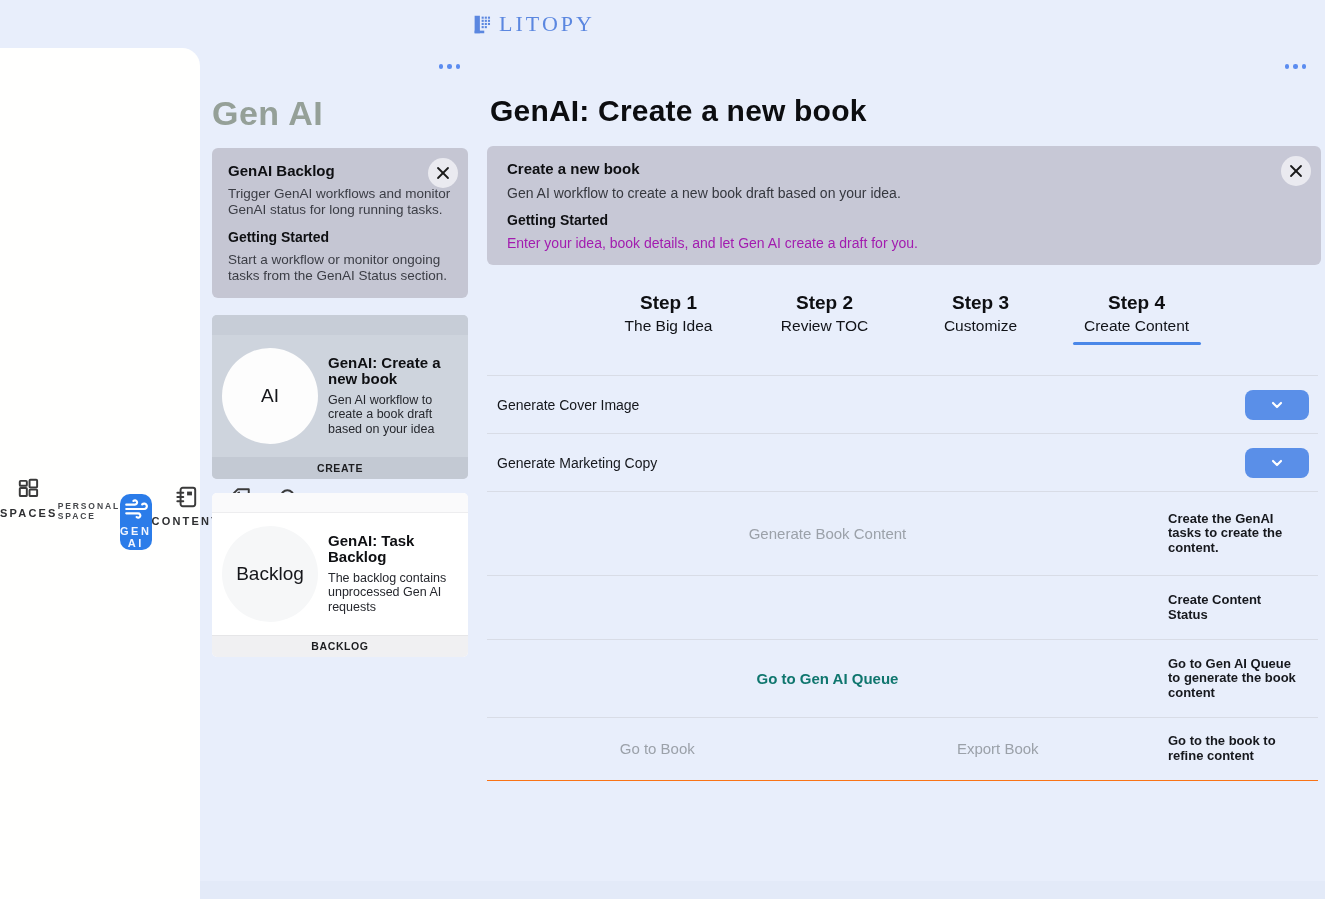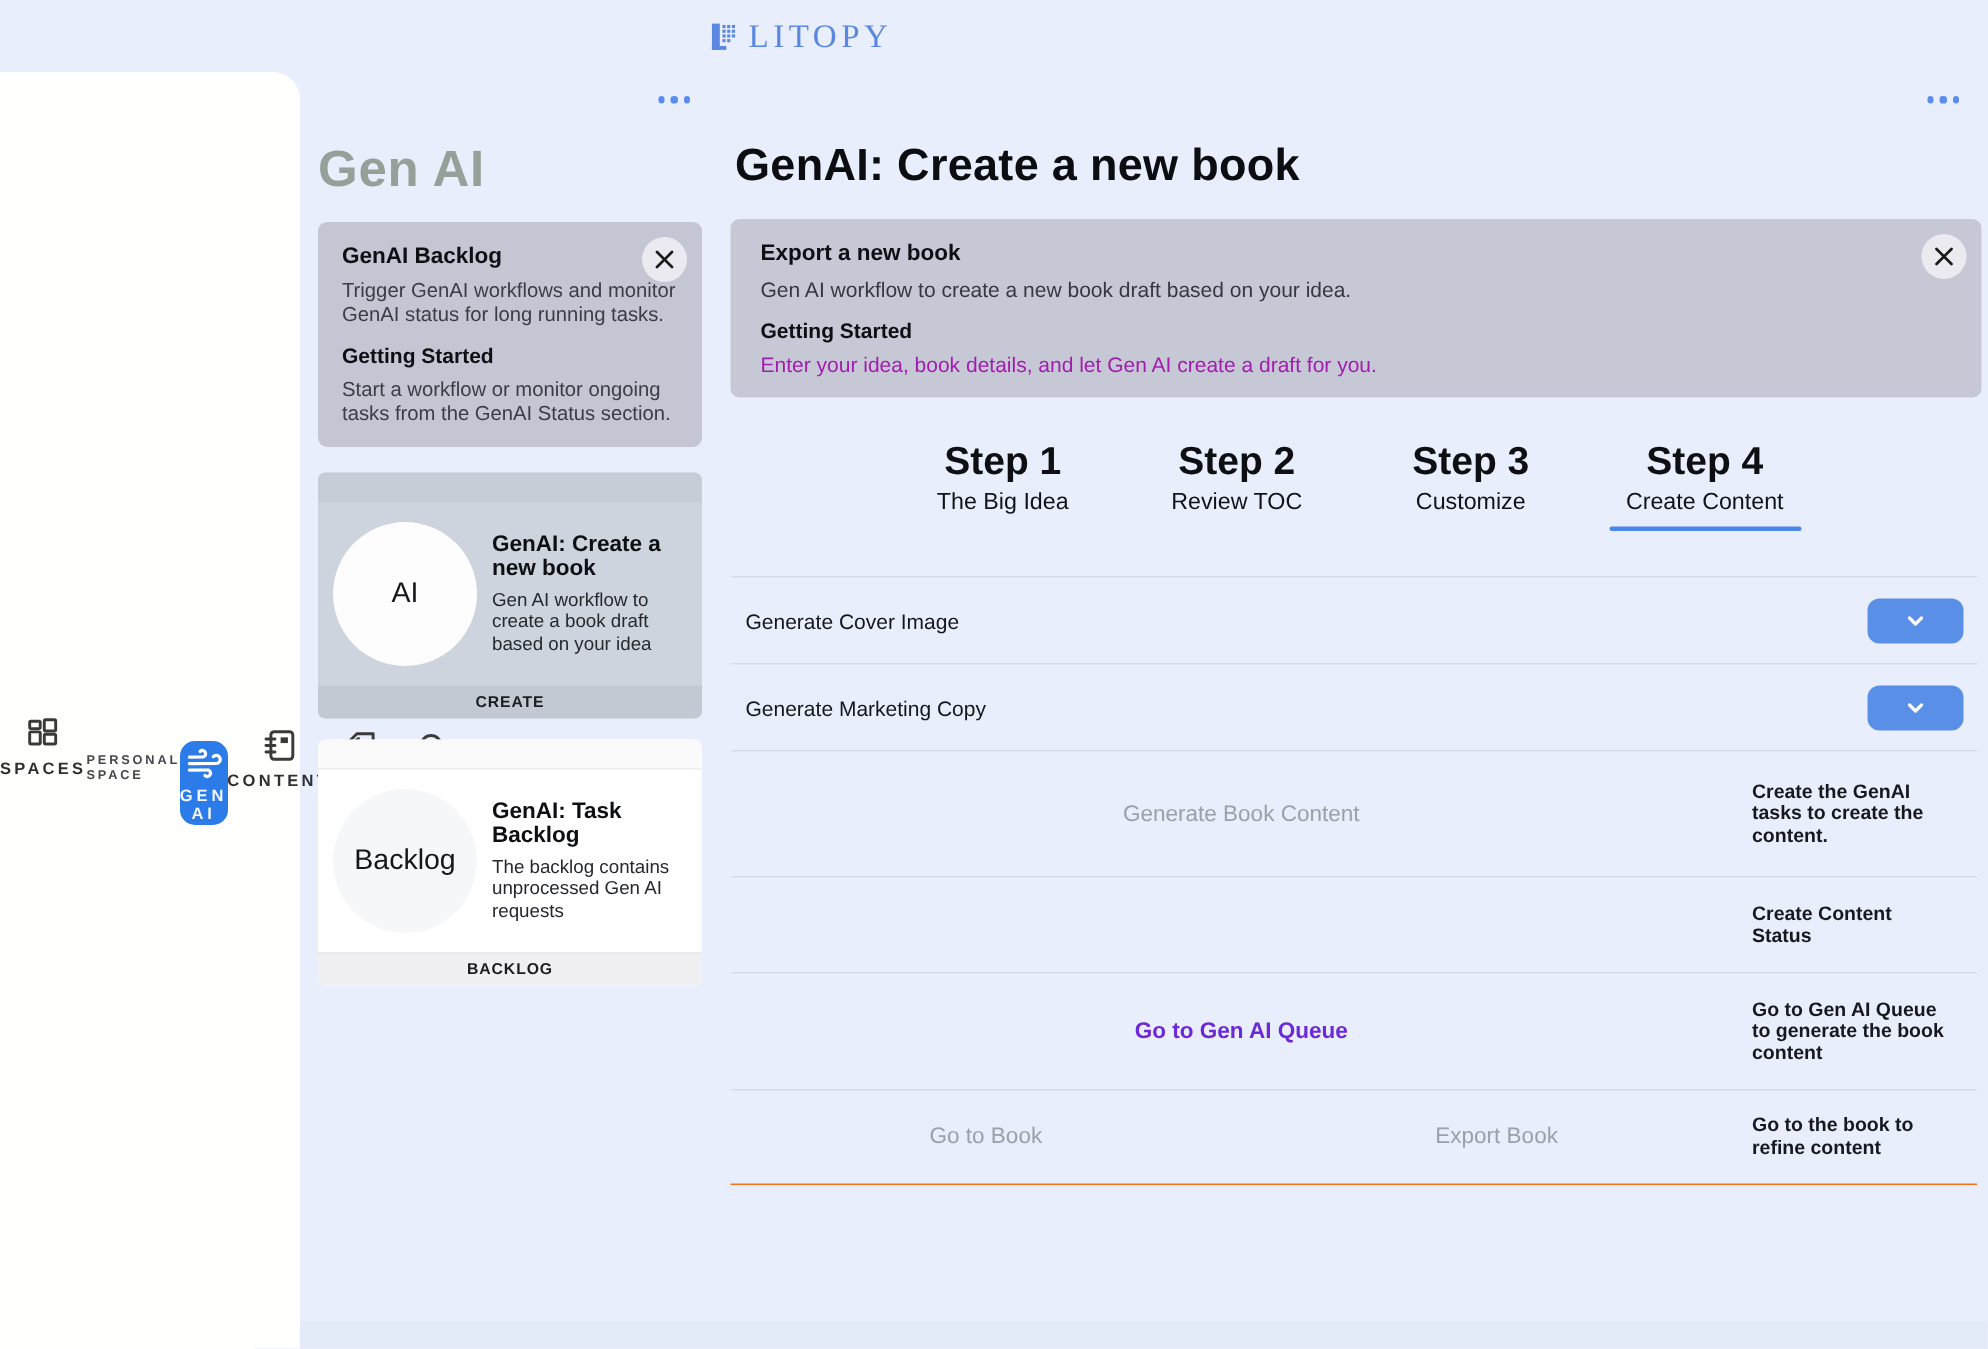--- a/index.html
+++ b/index.html
@@ -65,34 +65,34 @@
   .main-panel .dots { position:absolute; top:16px; right:19px; }
   .main-title { position:absolute; top:46px; left:10px; font-size:30px; font-weight:800; color:#0c0d10; letter-spacing:0.2px; }
   .banner { position:relative; margin:98px 4px 0 7px; background:#c7c8d6; border-radius:6px; padding:14px 20px; }
   .banner h3 { font-size:15px; font-weight:800; color:#0e0f12; }
   .banner .desc { margin-top:8px; font-size:14px; color:#36383f; }
   .banner h4 { margin-top:11px; font-size:14px; font-weight:800; color:#0e0f12; }
   .banner .gs { margin-top:7px; font-size:14px; color:#a21caf; }
   
   .steps { margin-top:27px; display:flex; justify-content:center; }
   .step { width:156px; text-align:center; cursor:pointer; }
-  .step .st { font-size:26px; font-weight:800; color:#0e0f12; }
+  .step .st { font-size:19px; font-weight:800; color:#0e0f12; }
   .step .sl { margin-top:3px; font-size:15.5px; color:#111318; }
   .step .ul { width:128px; height:3px; margin:7px auto 0; border-radius:2px; background:transparent; }
   .step.active .ul { background:#4a87e8; }
   
   .rows { margin:30px 7px 0 7px; }
   .row { display:flex; align-items:center; border-top:1px solid #d8dce6; }
   .row:last-child { border-bottom:1px solid #f97316; }
   .h58{height:58px;} .h84{height:84px;} .h64{height:64px;} .h78{height:78px;}
   .row-main { flex:1; display:flex; align-items:center; height:100%; }
   .row-label { font-size:14px; color:#15171c; padding-left:10px; }
   .row-center { flex:1; text-align:center; }
   .ghost { color:#9ba1a9; font-size:15px; cursor:default; }
-  .link { color:#6d28d9; font-size:15px; font-weight:700; cursor:pointer; }
+  .link { color:#0f766e; font-size:15px; font-weight:700; cursor:pointer; }
   .row-note { width:150px; padding-right:20px; font-size:13px; font-weight:700; color:#16181d; line-height:1.12; }
   .row-control { width:150px; text-align:right; padding-right:9px; }
   .dd-btn { width:64px; height:30px; border:none; border-radius:8px; background:#5a8fe8;
     display:inline-flex; align-items:center; justify-content:center; cursor:pointer; }
   .bottom-strip { position:absolute; left:200px; top:881px; width:1125px; height:18px; background:#e3eaf8; }
 </style>
 </head>
 <body>
 
 <div class="top-band">
@@ -250,21 +250,21 @@
     </span>
   <h1 class="main-title">GenAI: Create a new book</h1>
 
   <div class="banner">
     <button class="close-btn" aria-label="close">
       <svg width="14" height="14" viewBox="0 0 14 14" stroke="#1a1a1a" stroke-width="1.8" stroke-linecap="round">
         <line x1="2" y1="2" x2="12" y2="12"></line>
           <line x1="12" y1="2" x2="2" y2="12"></line>
       </svg>
     </button>
-    <h3>Export a new book</h3>
+    <h3>Create a new book</h3>
     <div class="desc">Gen AI workflow to create a new book draft based on your idea.</div>
     <h4>Getting Started</h4>
     <div class="gs">Enter your idea, book details, and let Gen AI create a draft for you.</div>
   </div>
 
   <div class="steps">
     <div class="step">
       <div class="st">Step 1</div>
       <div class="sl">The Big Idea</div>
       <div class="ul"></div>

